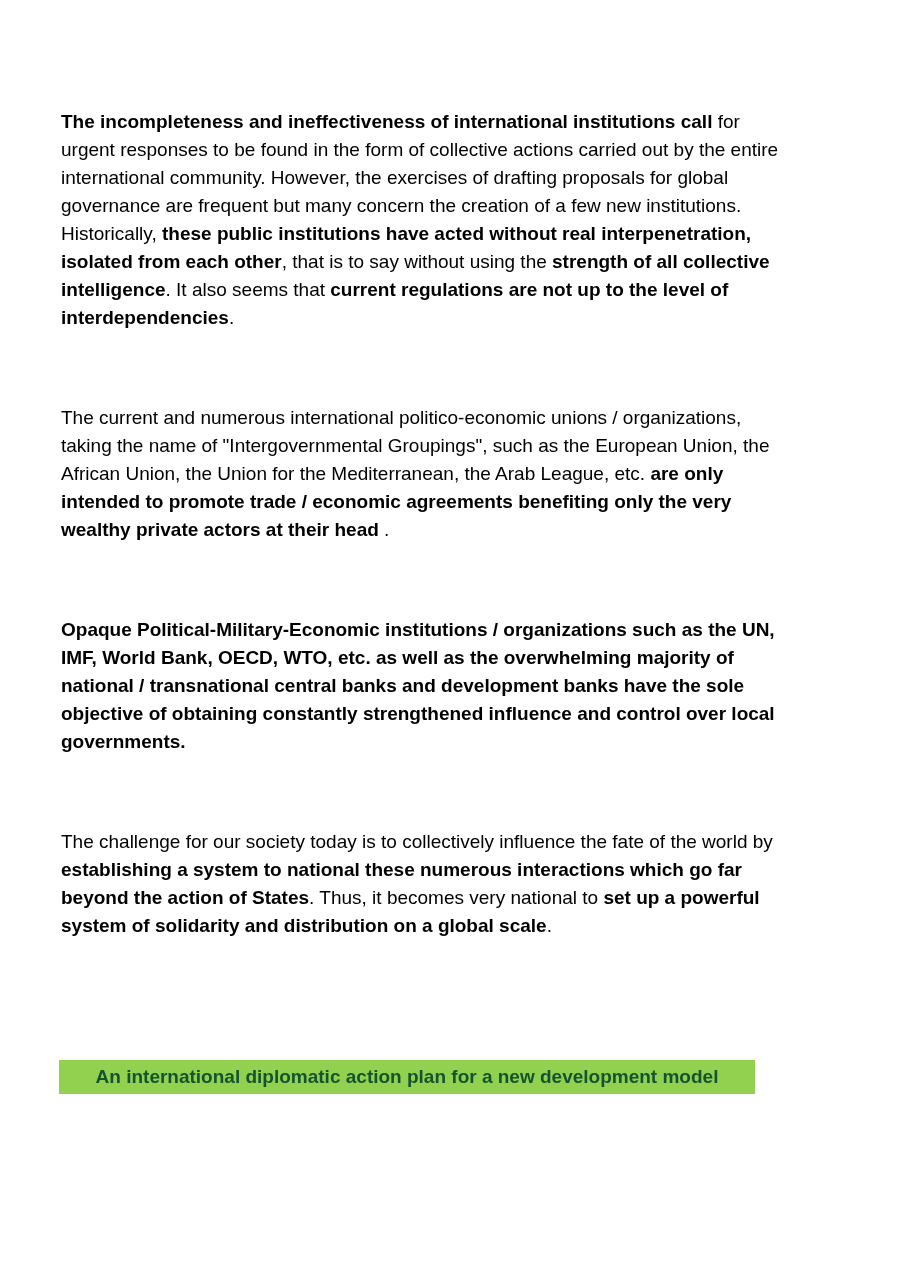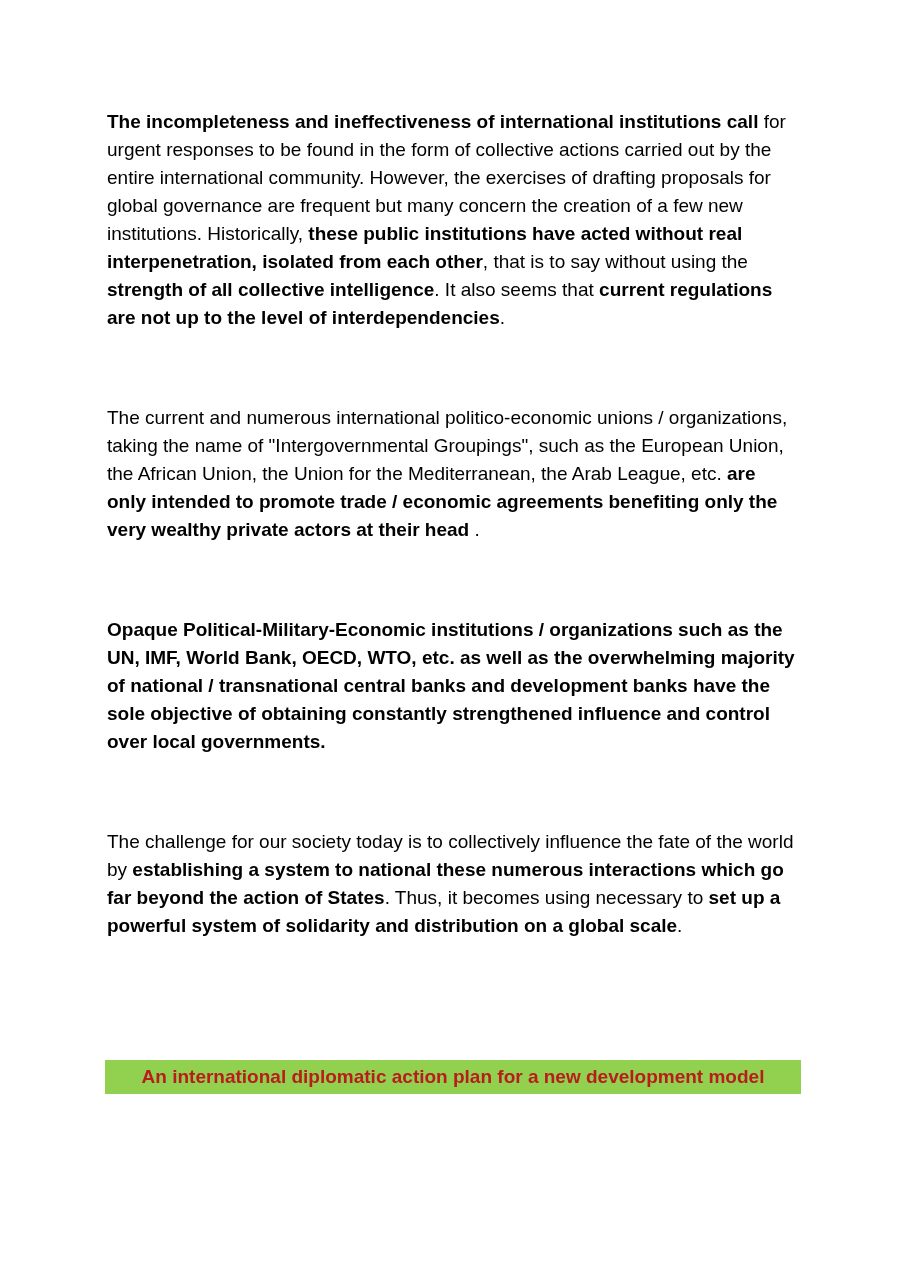--- a/index.html
+++ b/index.html
@@ -10,21 +10,21 @@
     width: 905px;
     height: 1280px;
     background: #ffffff;
     overflow: hidden;
     font-family: "Liberation Sans", sans-serif;
   }
   .page {
     box-sizing: border-box;
     width: 905px;
     height: 1280px;
-    padding: 108px 110px 0 107px;
+    padding: 108px 110px 0 61px;
     background: #ffffff;
   }
   .doc-para {
     margin: 0 0 72px 0;
     font-size: 19px;
     line-height: 28px;
     color: #000000;
     font-weight: 400;
     text-align: left;
   }
@@ -46,19 +46,19 @@
 </style>
 </head>
 <body style="background: rgb(255, 255, 255);">
 
 <div class="page">
   <main>
     <div id="paragraphs">
         <p class="doc-para"><b>The incompleteness and ineffectiveness of international institutions call</b><span> for urgent responses to be found in the form of collective actions carried out by the entire international community. However, the exercises of drafting proposals for global governance are frequent but many concern the creation of a few new institutions. Historically, </span><b>these public institutions have acted without real interpenetration, isolated from each other</b><span>, that is to say without using the </span><b>strength of all collective intelligence</b><span>. It also seems that </span><b>current regulations are not up to the level of interdependencies</b><span>.</span></p>
         <p class="doc-para"><span>The current and numerous international politico-economic unions / organizations, taking the name of "Intergovernmental Groupings", such as the European Union, the African Union, the Union for the Mediterranean, the Arab League, etc. </span><b>are only intended to promote trade / economic agreements benefiting only the very wealthy private actors at their head</b><span> .</span></p>
         <p class="doc-para"><b>Opaque Political-Military-Economic institutions / organizations such as the UN, IMF, World Bank, OECD, WTO, etc. as well as the overwhelming majority of national / transnational central banks and development banks have the sole objective of obtaining constantly strengthened influence and control over local governments.</b></p>
-        <p class="doc-para"><span>The challenge for our society today is to collectively influence the fate of the world by </span><b>establishing a system to national these numerous interactions which go far beyond the action of States</b><span>. Thus, it becomes using necessary to </span><b>set up a powerful system of solidarity and distribution on a global scale</b><span>.</span></p>
+        <p class="doc-para"><span>The challenge for our society today is to collectively influence the fate of the world by </span><b>establishing a system to national these numerous interactions which go far beyond the action of States</b><span>. Thus, it becomes very national to </span><b>set up a powerful system of solidarity and distribution on a global scale</b><span>.</span></p>
       </div>
-    <div class="banner" style="background: rgb(146, 208, 80); color: #b91c1c;">
+    <div class="banner" style="background: rgb(146, 208, 80); color: #14532d;">
       <span>An international diplomatic action plan for a new development model</span>
     </div>
   </main>
 </div>
 
 </body></html>

